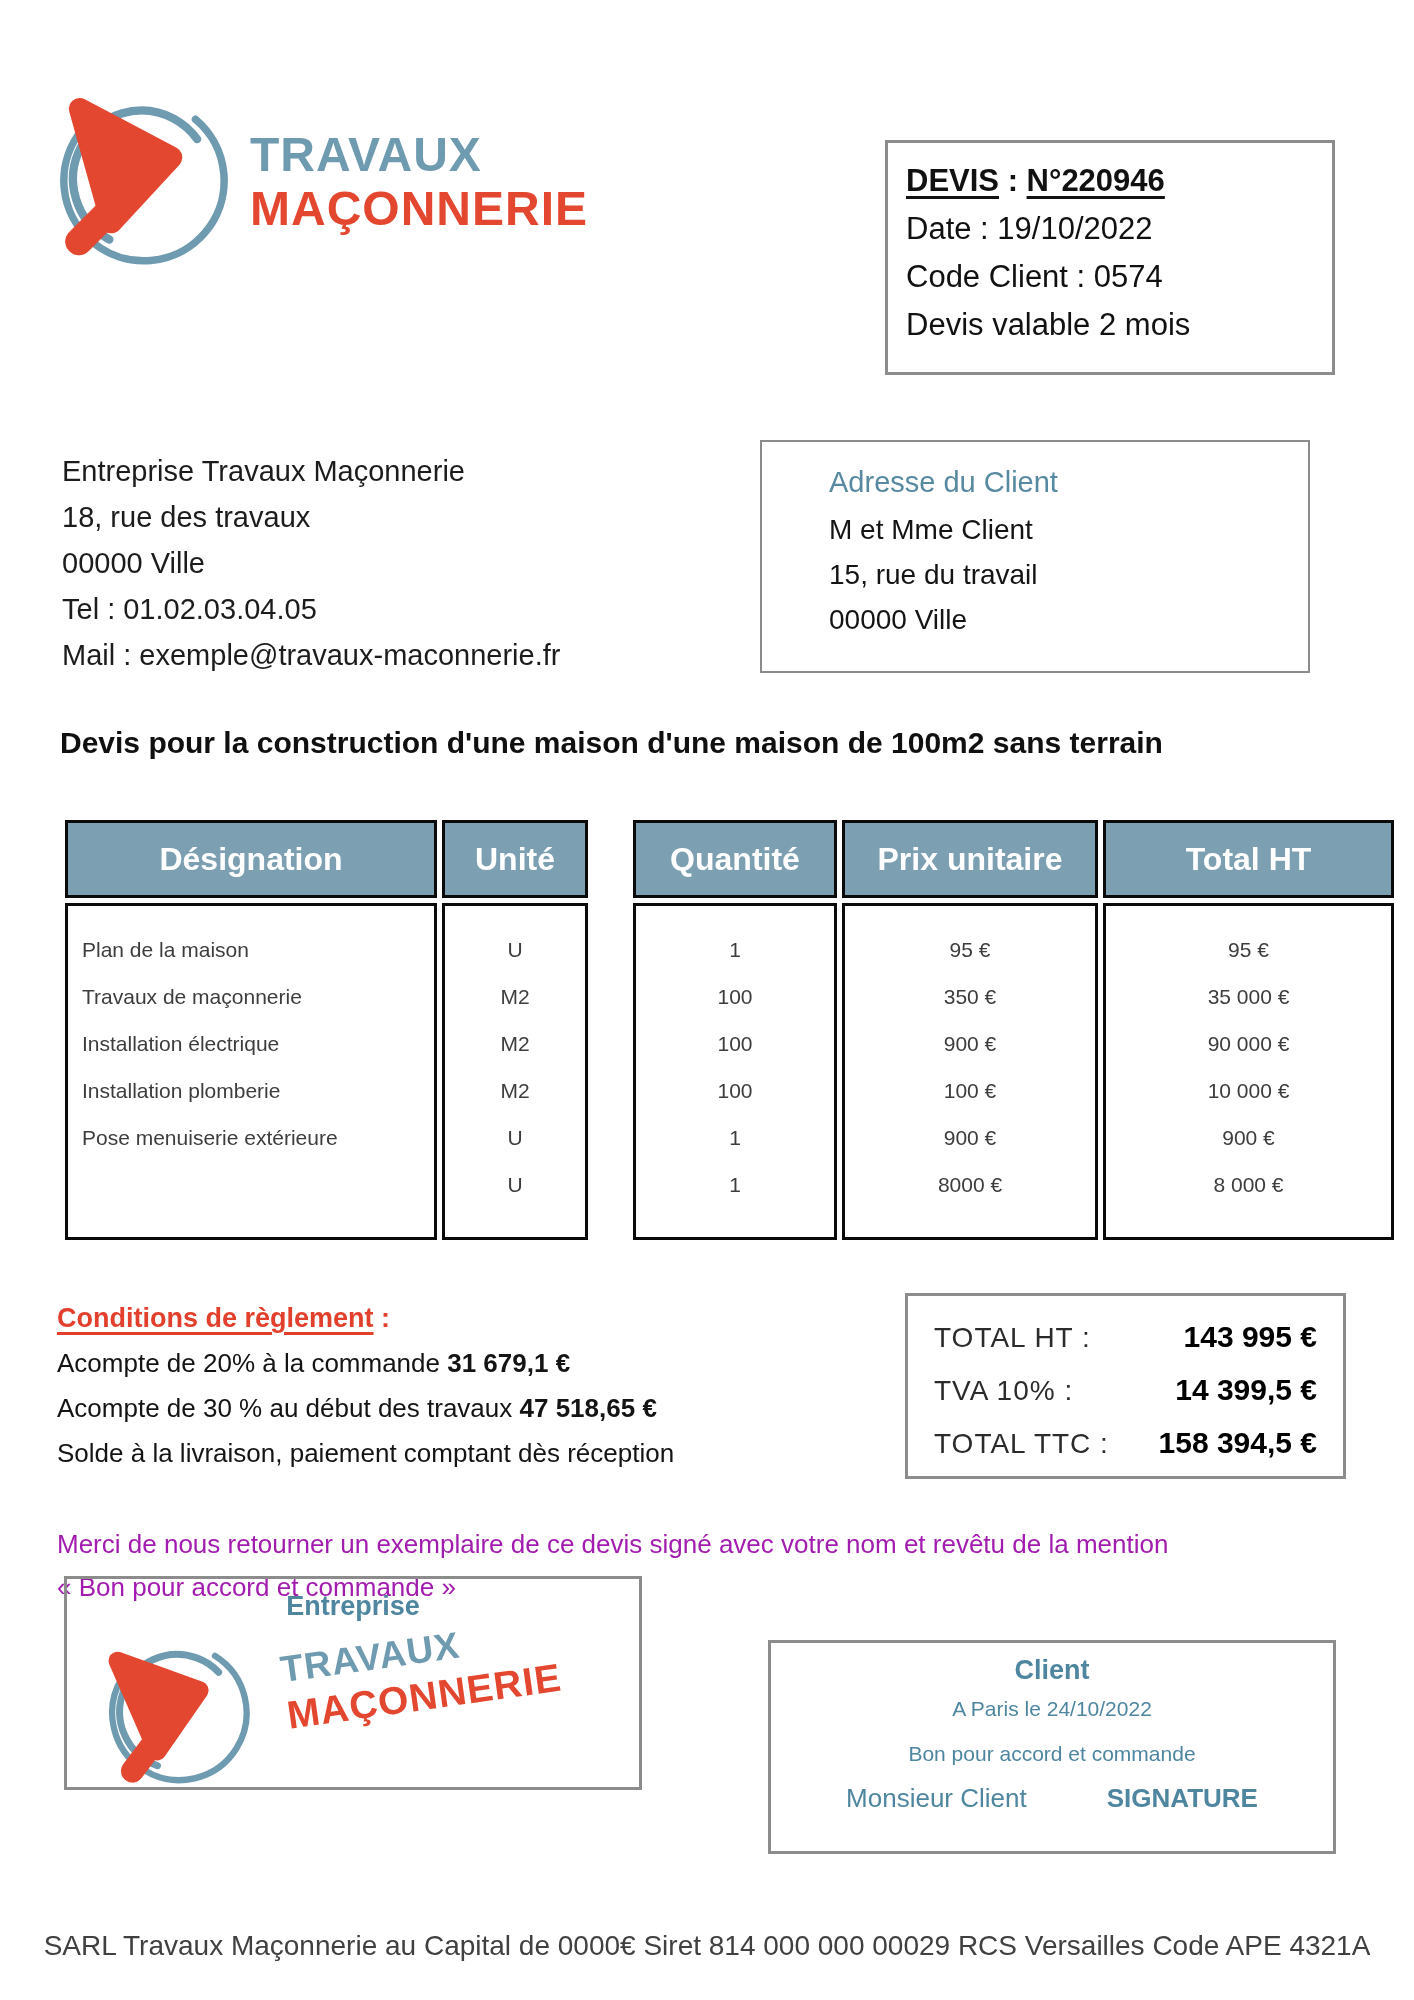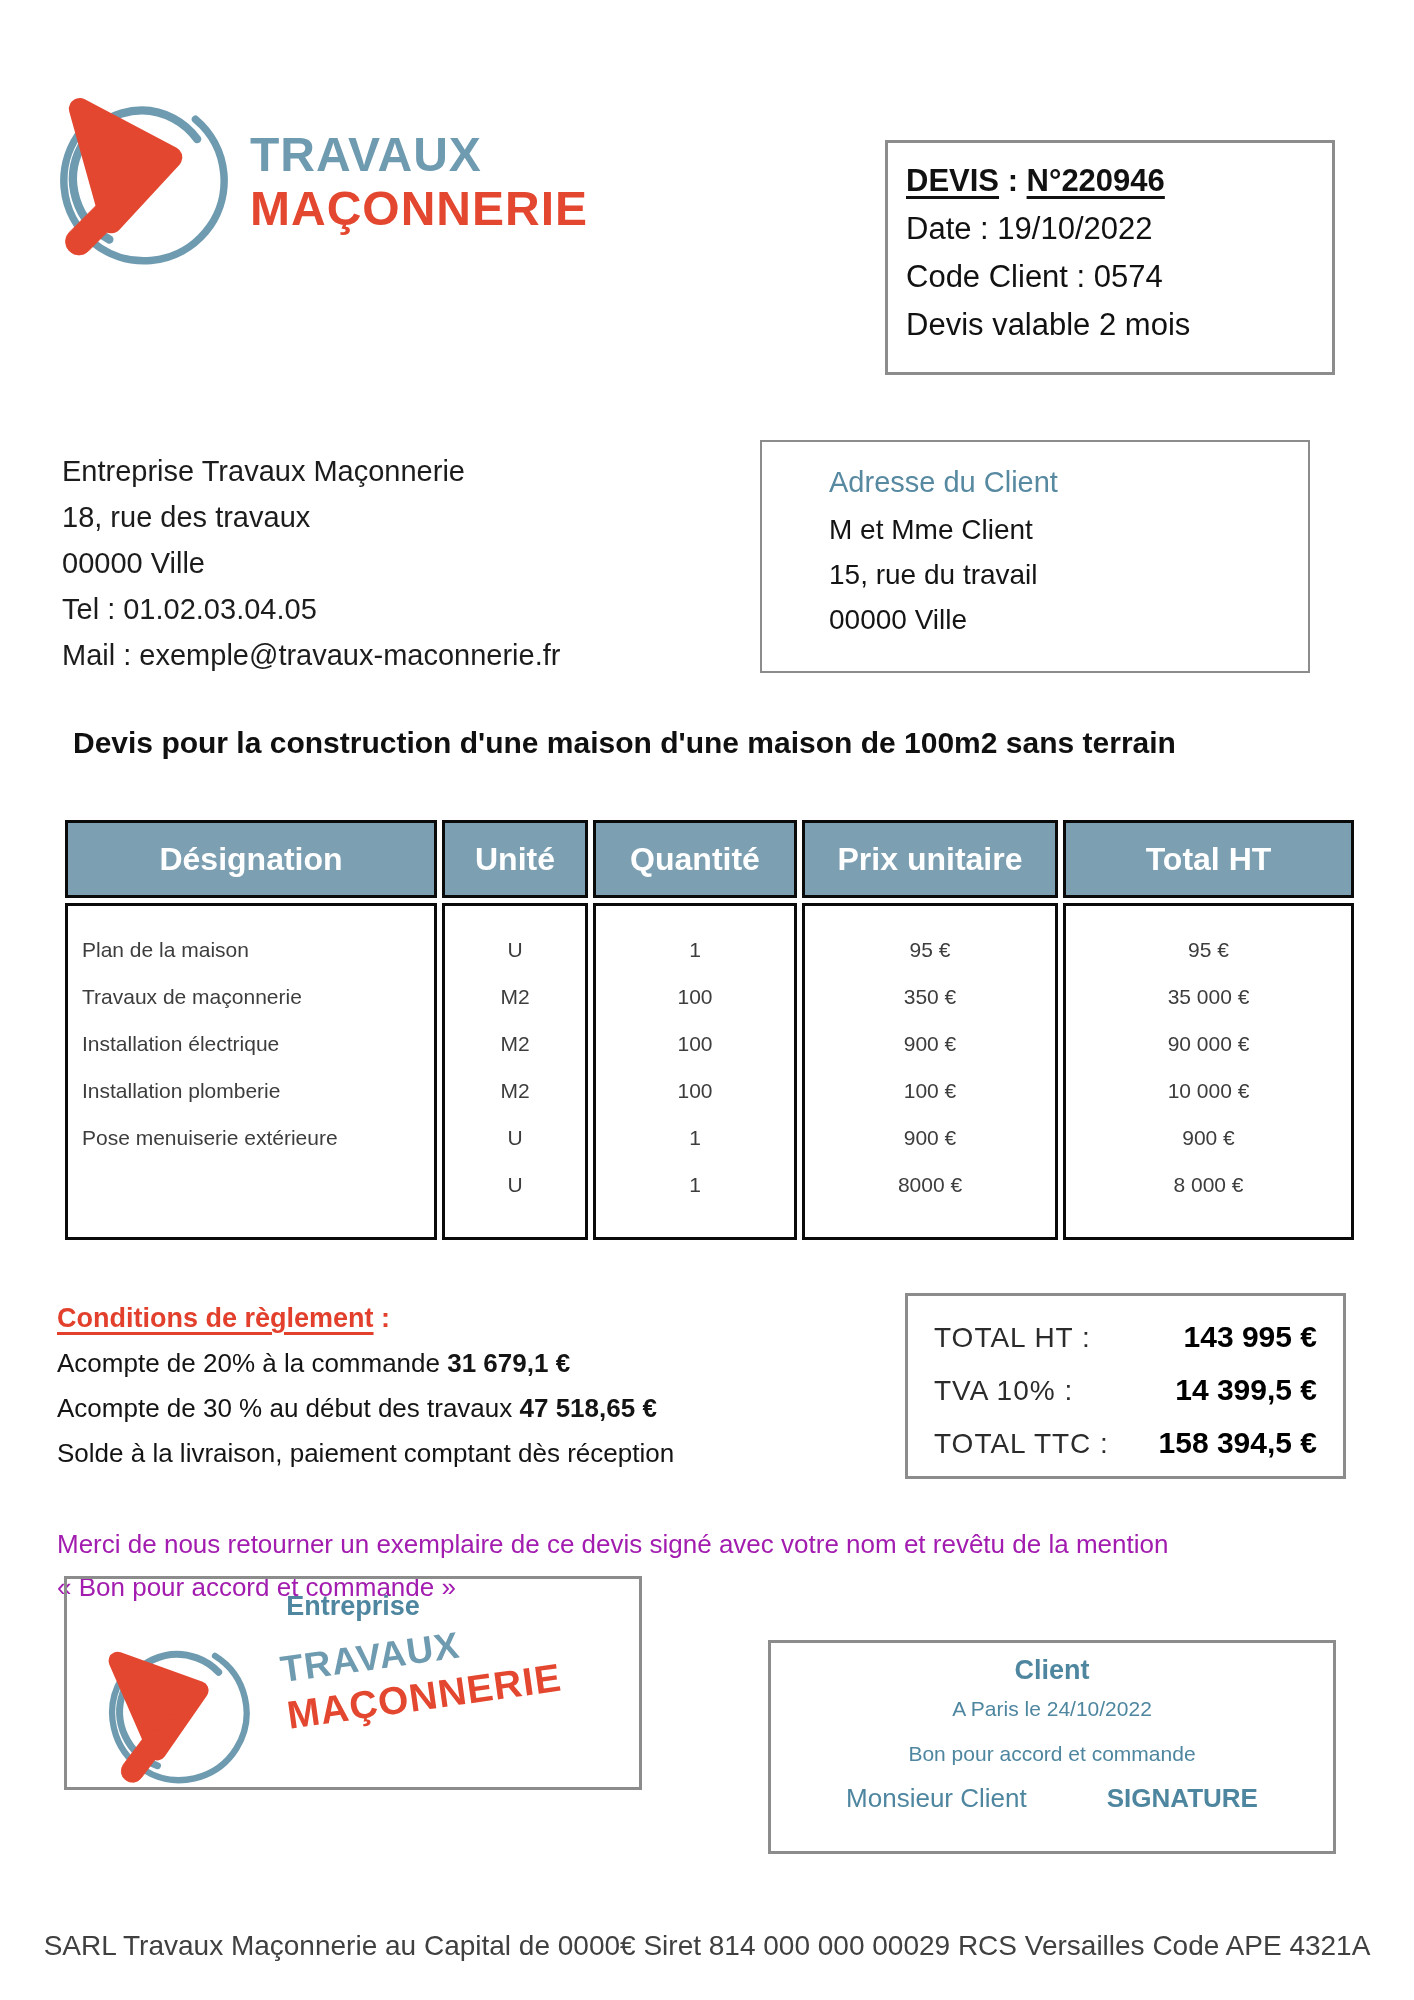--- a/index.html
+++ b/index.html
@@ -18,25 +18,25 @@
   .devis-box { position:absolute; left:885px; top:140px; width:450px; height:235px;
     border:3px solid #8C8C8C; padding:14px 18px; font-size:31px; line-height:48px; color:#111; }
   .devis-box .title { font-weight:bold; }
   .u { text-decoration:underline; text-decoration-thickness:3px; text-underline-offset:5px; }
   
   .company { position:absolute; left:62px; top:448px; font-size:29px; line-height:46px; color:#1c1c1c; }
   .client-box { position:absolute; left:760px; top:440px; width:550px; height:233px;
     border:2px solid #8C8C8C; padding:18px 0 0 67px; font-size:28px; line-height:45px; color:#141414; }
   .client-box .title { color:#5789A1; font-size:29px; margin-bottom:2px; }
   
-  .subject { position:absolute; left:73px; top:726px; font-size:30px; font-weight:bold; white-space:nowrap; color:#101010; }
+  .subject { position:absolute; left:60px; top:726px; font-size:30px; font-weight:bold; white-space:nowrap; color:#101010; }
   
   .items { position:absolute; left:65px; top:820px; display:flex; gap:5px; }
   .col  { display:flex; flex-direction:column; gap:5px; }
-  .c0 { width:372px; } .c1 { width:146px; } .c2 { width:204px; } .c3 { width:256px; } .c4 { width:291px; }
+  .c0 { width:372px; } .c1 { width:146px; } .c2 { width:204px;margin-left:40px; } .c3 { width:256px; } .c4 { width:291px; }
   .col .head { border:3px solid #0a0a0a; background:#7CA0B2; color:#fff; font-weight:bold; font-size:32px;
     height:78px; display:flex; align-items:center; justify-content:center; }
   .col .body { border:3px solid #0a0a0a; height:337px; padding-top:20px; display:flex; flex-direction:column; background:#fff; }
   .col .cell { height:47px; font-size:21px; color:#3d3d3d; display:flex; align-items:center; justify-content:center; }
   .c0 .cell { justify-content:flex-start; padding-left:14px; }
   
   .conditions { position:absolute; left:57px; top:1296px; font-size:26px; line-height:45px; color:#141414; }
   .conditions .title { color:#E2402C; font-weight:bold; font-size:27px; }
   .conditions b { font-weight:bold; }
   

